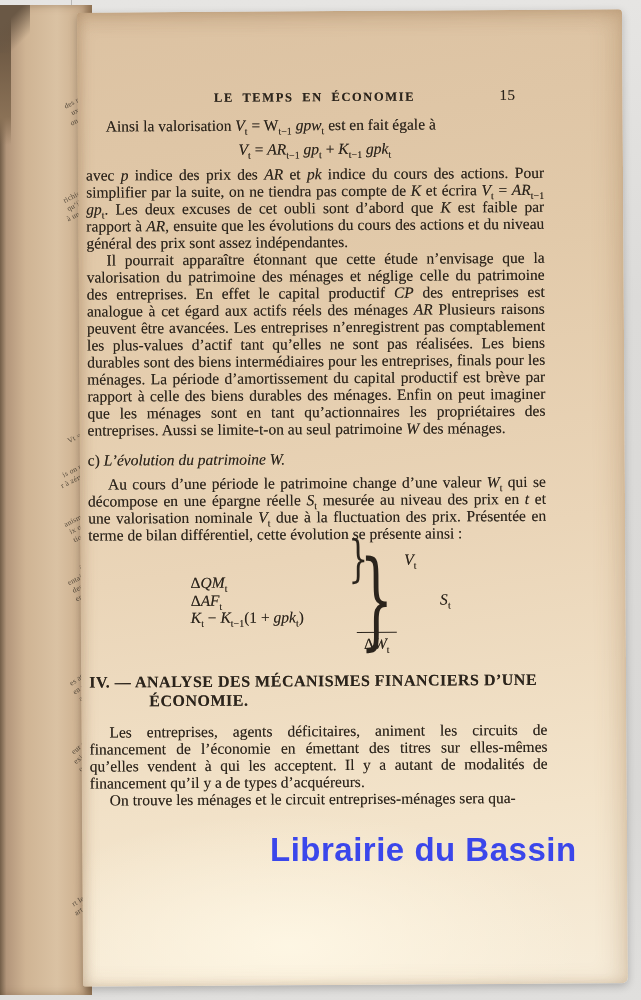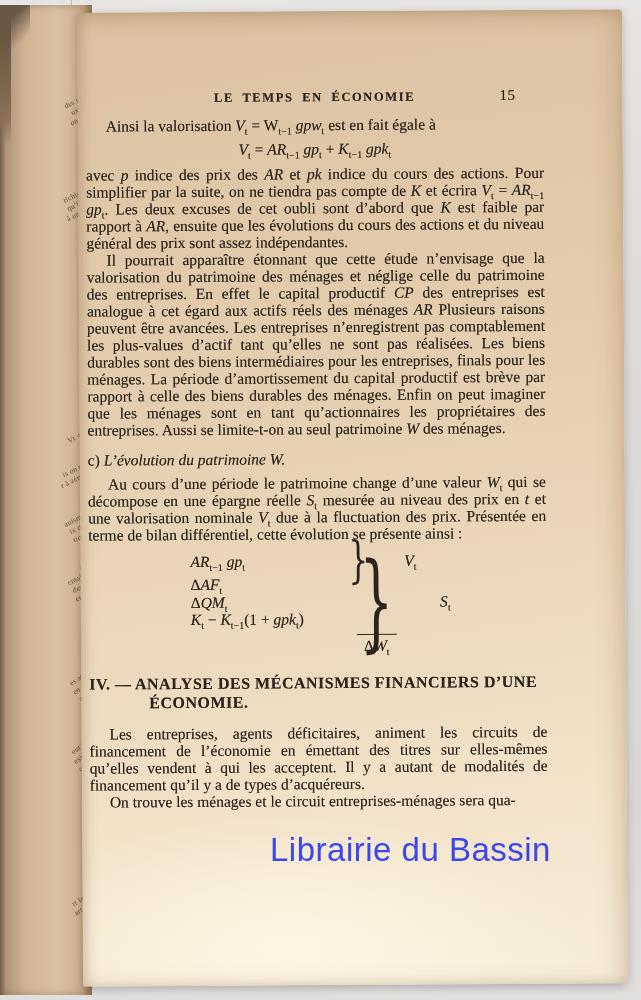--- a/index.html
+++ b/index.html
@@ -63,21 +63,21 @@
   .brace{font-family:"DejaVu Serif",serif;font-weight:200;color:#2b241c;text-shadow:none;}
   .brace1{font-size:50px;transform:scaleX(.62);}
   .brace2{font-size:106px;transform:scaleX(.5);}
   .bal-label{margin-left:30px;font-size:15.5px;}
   .sum-line{margin-top:6px;margin-left:268px;}
   .overline{display:inline-block;border-top:1.6px solid #2b241c;padding:2px 7px 0 7px;font-size:15.5px;}
   .h4{margin-top:19px;font-weight:bold;font-size:16px;letter-spacing:.5px;line-height:19px;
     padding-left:60px;text-indent:-60px;text-align:left;}
   .p-after-h4{margin-top:13px;}
   .watermark{position:absolute;left:270px;top:831px;font-family:"Liberation Sans","DejaVu Sans",sans-serif;
-    font-size:33px;font-weight:normal;letter-spacing:.5px;color:rgba(33,48,238,.88);white-space:nowrap;z-index:5;}
+    font-size:33px;font-weight:bold;letter-spacing:.5px;color:rgba(33,48,238,.88);white-space:nowrap;z-index:5;}
 </style>
 </head>
 <body>
 
 <div class="photo">
   <div class="bg-crack"></div>
 
   <div class="left-edge">
     <div class="spine-dark"></div>
     <div class="corner-dark"></div>
@@ -145,30 +145,29 @@
 
       <p>avec <i>p</i> indice des prix des <i>AR</i> et <i>pk</i> indice du cours des actions. Pour simplifier par la suite, on ne tiendra pas compte de <i>K</i> et écrira <i>V</i><sub>t</sub> = <i>AR</i><sub>t−1</sub> <i>gp</i><sub>t</sub>. Les deux excuses de cet oubli sont d’abord que <i>K</i> est faible par rapport à <i>AR</i>, ensuite que les évolutions du cours des actions et du niveau général des prix sont assez indépendantes.</p>
       <p class="indent">Il pourrait apparaître étonnant que cette étude n’envisage que la valorisation du patrimoine des ménages et néglige celle du patrimoine des entreprises. En effet le capital productif <i>CP</i> des entreprises est analogue à cet égard aux actifs réels des ménages <i>AR</i> Plusieurs raisons peuvent être avancées. Les entreprises n’enregistrent pas comptablement les plus-values d’actif tant qu’elles ne sont pas réalisées. Les biens durables sont des biens intermédiaires pour les entreprises, finals pour les ménages. La période d’amortissement du capital productif est brève par rapport à celle des biens durables des ménages. Enfin on peut imaginer que les ménages sont en tant qu’actionnaires les propriétaires des entreprises. Aussi se limite-t-on au seul patrimoine <i>W</i> des ménages.</p>
 
       <p class="c-head">c) <i>L’évolution du patrimoine W.</i></p>
 
       <p class="indent">Au cours d’une période le patrimoine change d’une valeur <i>W</i><sub>t</sub> qui se décompose en une épargne réelle <i>S</i><sub>t</sub> mesurée au niveau des prix en <i>t</i> et une valorisation nominale <i>V</i><sub>t</sub> due à la fluctuation des prix. Présentée en terme de bilan différentiel, cette évolution se présente ainsi :</p>
 
       <div class="bal bal1">
         <div class="bal-lines">
-            <div><i>AR</i><sub>t−1</sub> <i>gp</i><sub>t</sub></div>
           </div>
         <div class="brace brace1">}</div>
         <div class="bal-label"><i>V</i><sub>t</sub></div>
       </div>
 
       <div class="bal bal2">
         <div class="bal-lines">
+            <div>Δ<i>QM</i><sub>t</sub></div>
             <div>Δ<i>AF</i><sub>t</sub></div>
-            <div>Δ<i>QM</i><sub>t</sub></div>
             <div><i>K</i><sub>t</sub> − <i>K</i><sub>t−1</sub>(1 + <i>gpk</i><sub>t</sub>)</div>
           </div>
         <div class="brace brace2">}</div>
         <div class="bal-label"><i>S</i><sub>t</sub></div>
       </div>
 
       <div class="sum-line">
         <span class="overline">Δ<i>W</i><sub>t</sub></span>
       </div>
 

